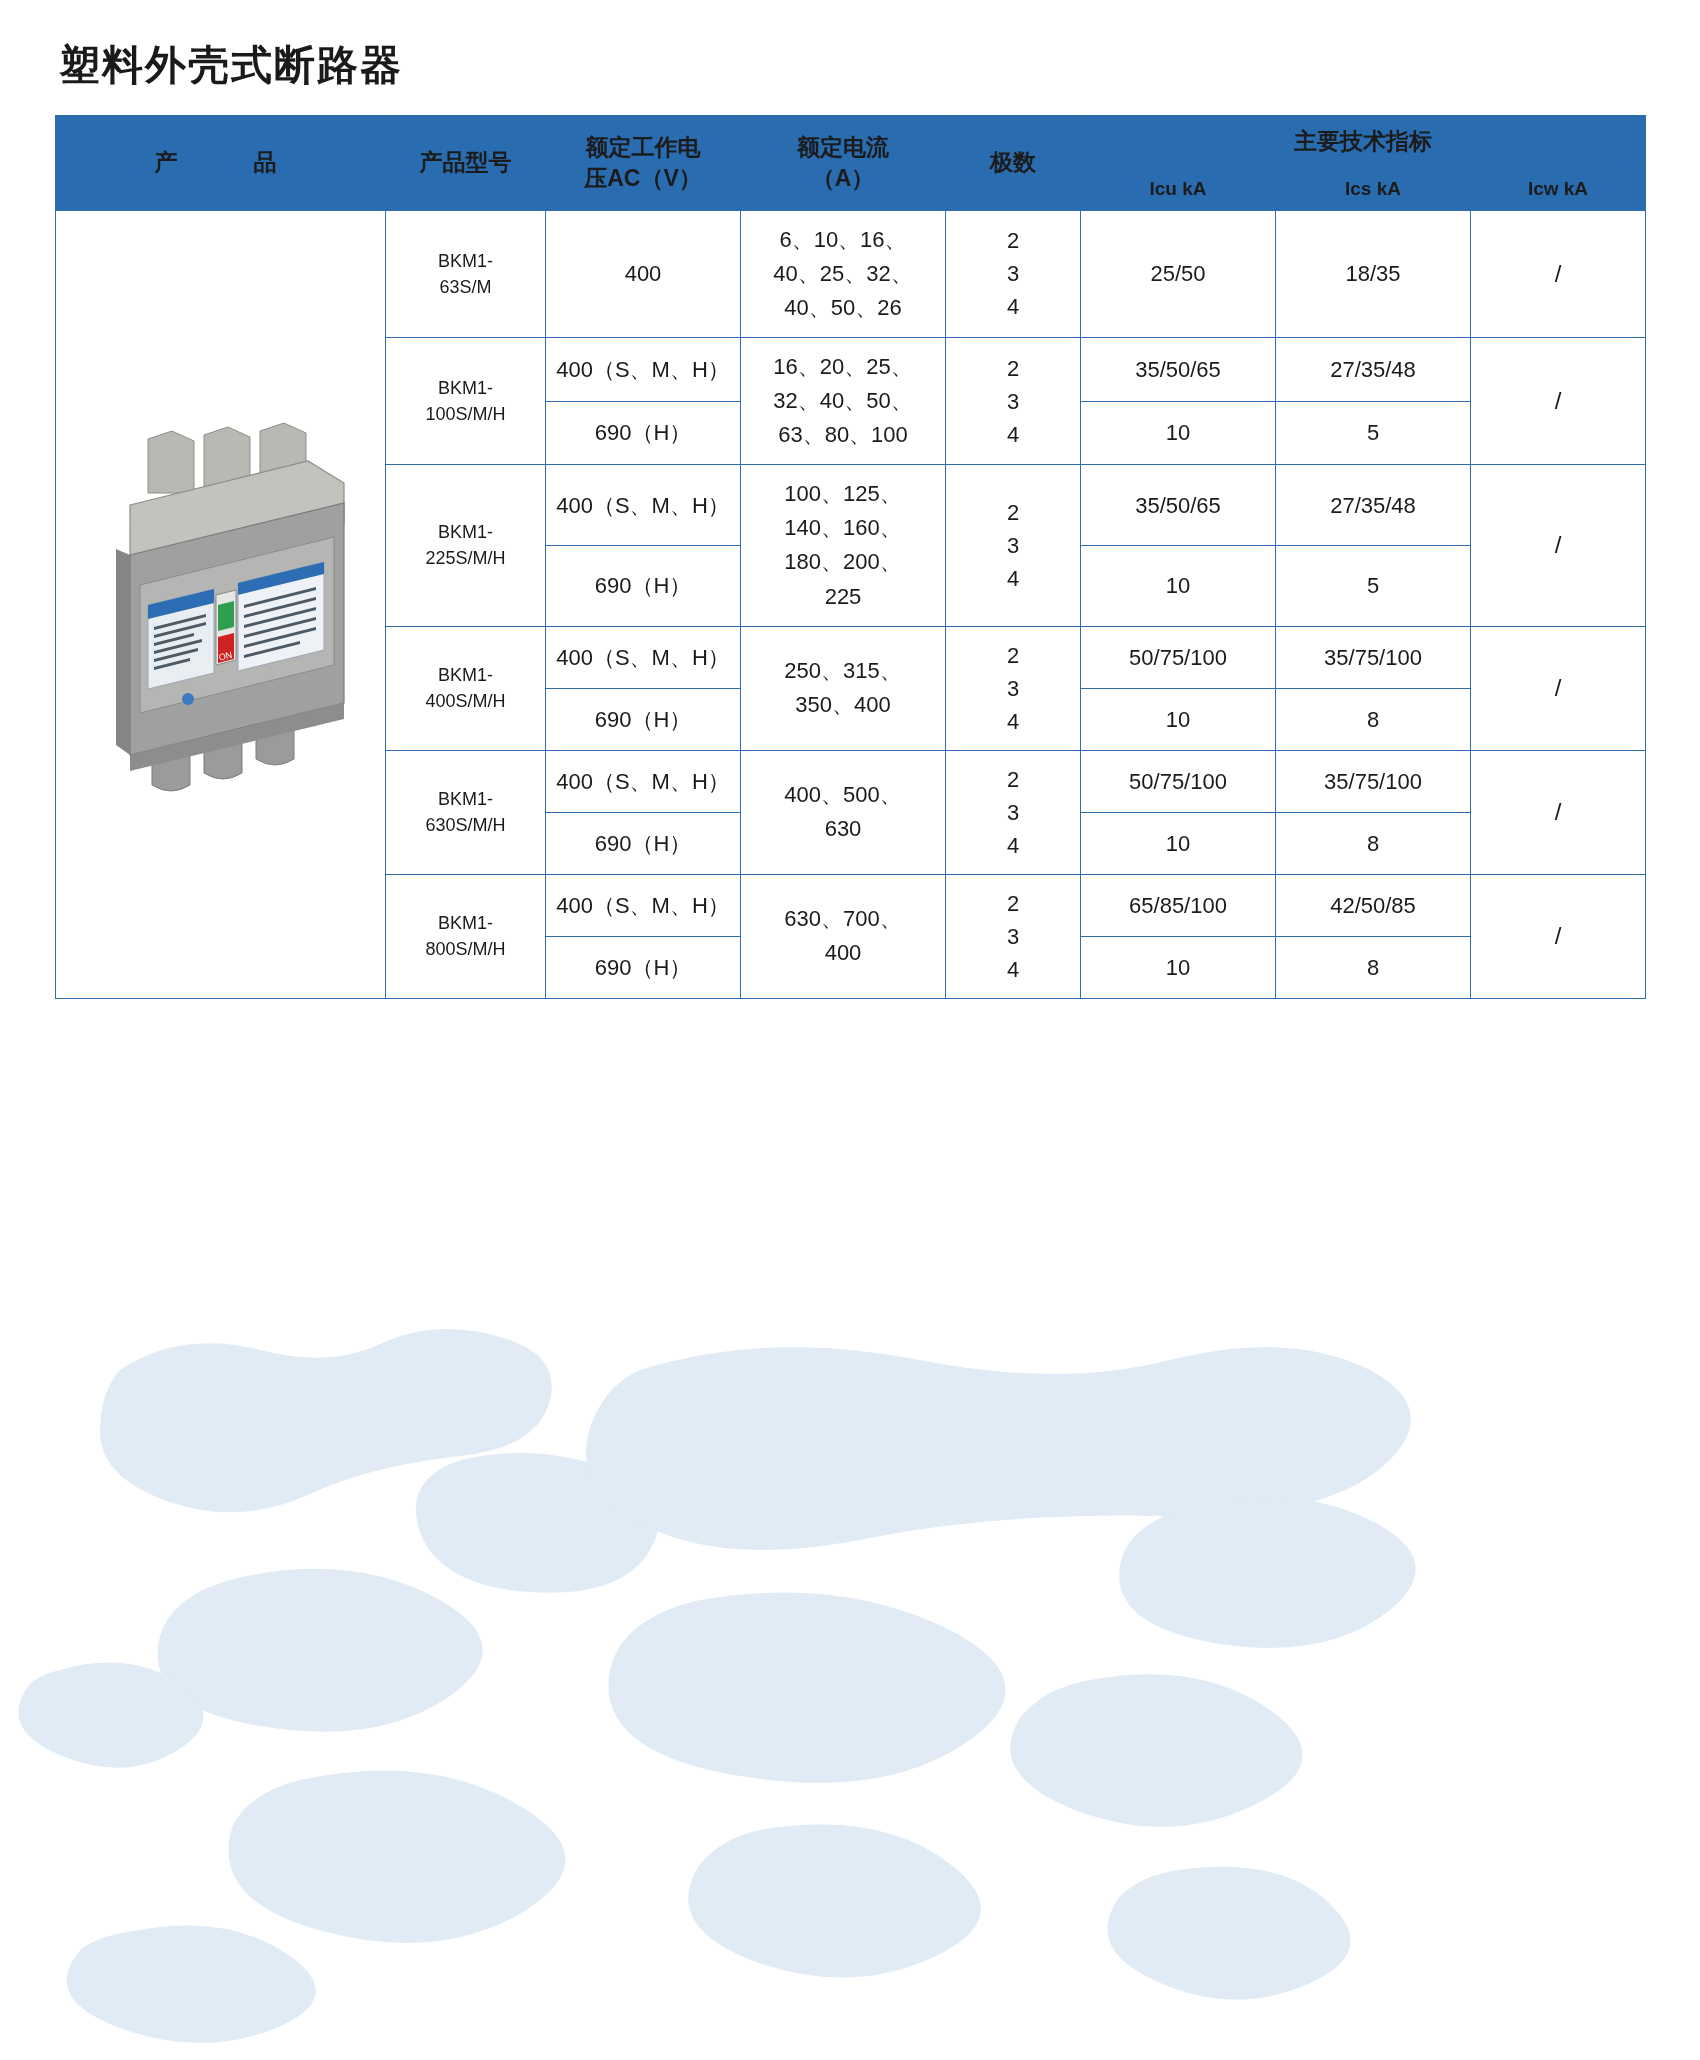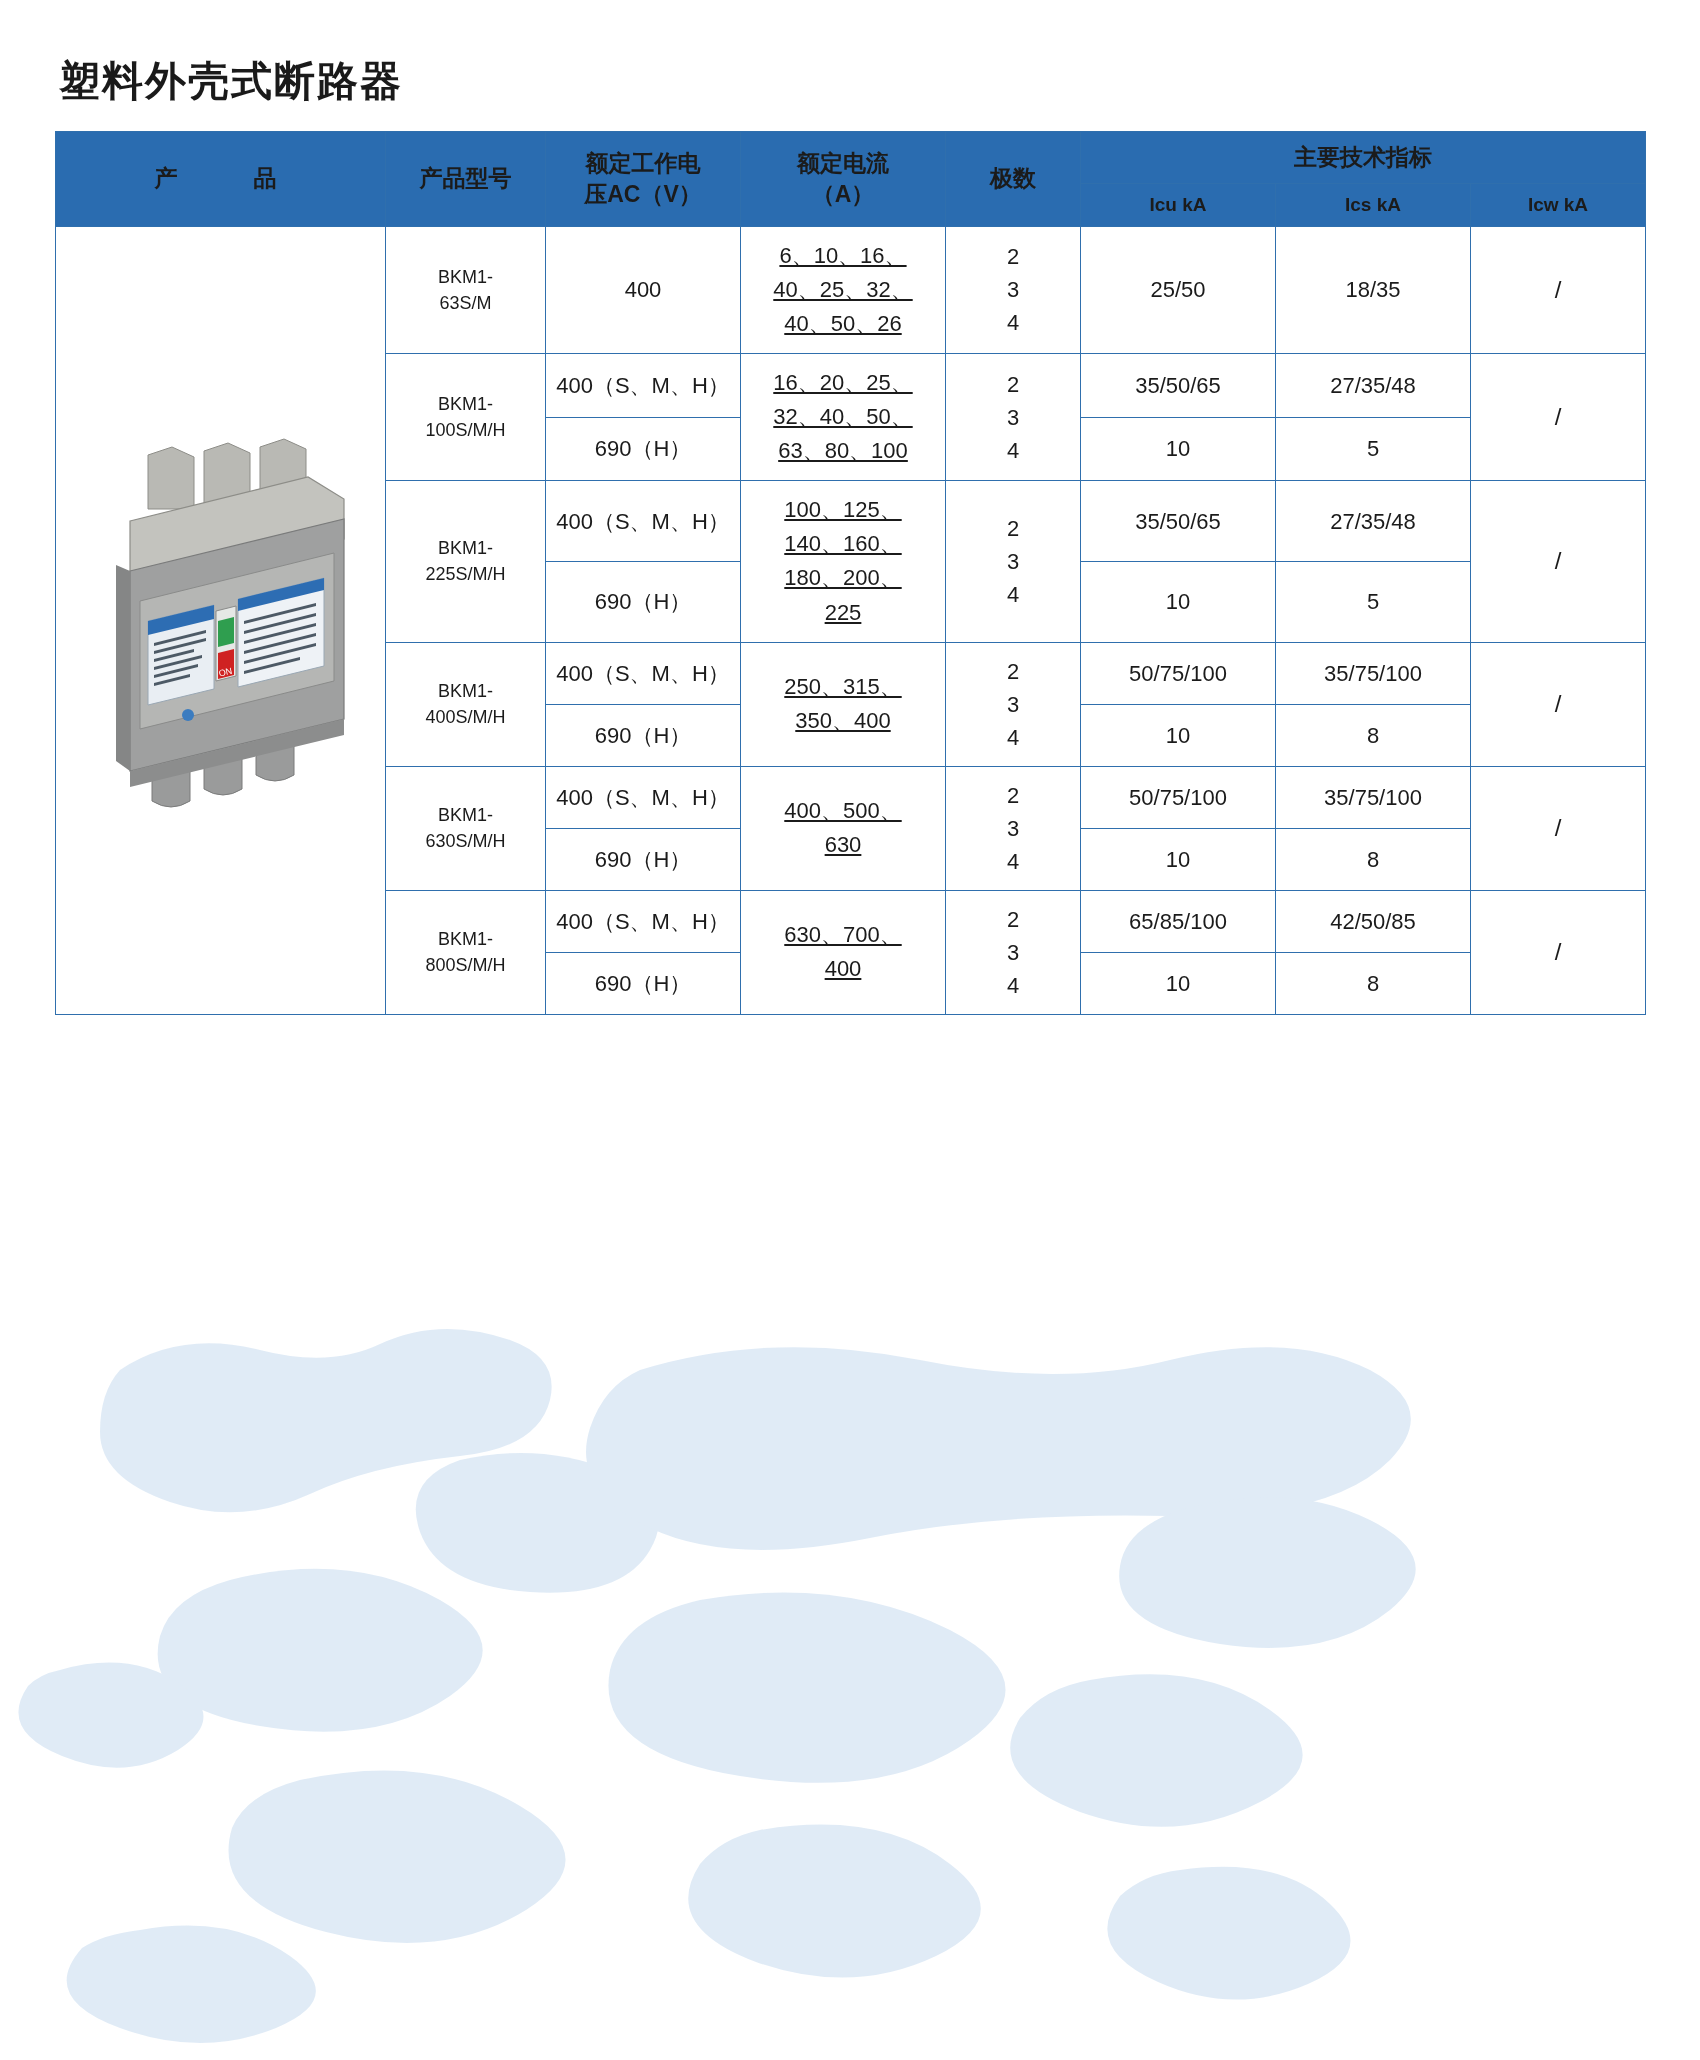--- a/index.html
+++ b/index.html
@@ -20,21 +20,21 @@
     left: 0;
     top: 1250px;
     width: 1700px;
     height: 810px;
     pointer-events: none;
     z-index: 0;
   }
   .page {
     position: relative;
     z-index: 1;
-    padding: 40px 55px 0 55px;
+    padding: 24px 55px 0 55px;
     box-sizing: border-box;
   }
   .page-title {
     font-size: 41px;
     font-weight: bold;
     color: #1a1a1a;
     letter-spacing: 2px;
     margin: 14px 0 22px 4px;
   }
   table.spec {
@@ -67,21 +67,21 @@
     font-size: 22px;
     padding: 12px 6px;
     line-height: 1.5;
     background: transparent;
   }
   td.model {
     font-size: 18px;
     line-height: 1.45;
   }
   td.voltage { font-size: 22px; margin-top: 46px; }
-  td.current { font-size: 22px; line-height: 1.55; text-decoration: underline; }
+  td.current { font-size: 22px; line-height: 1.55; }
   td.poles { font-size: 22px; line-height: 1.5; }
   td.slash { font-size: 24px; }
   td.prodcell {
     padding: 0;
     position: relative;
   }
   .breaker-img {
     display: block;
     margin: 0 auto;
   }

